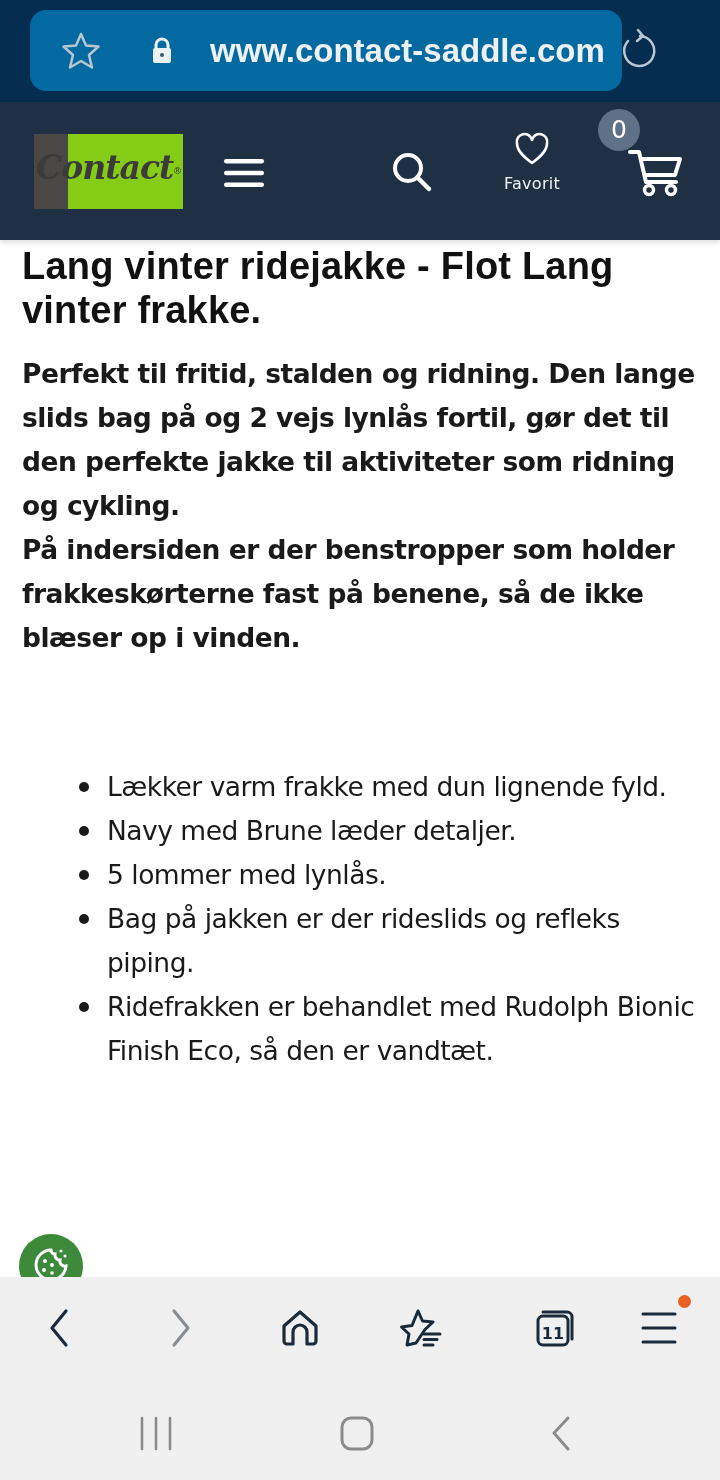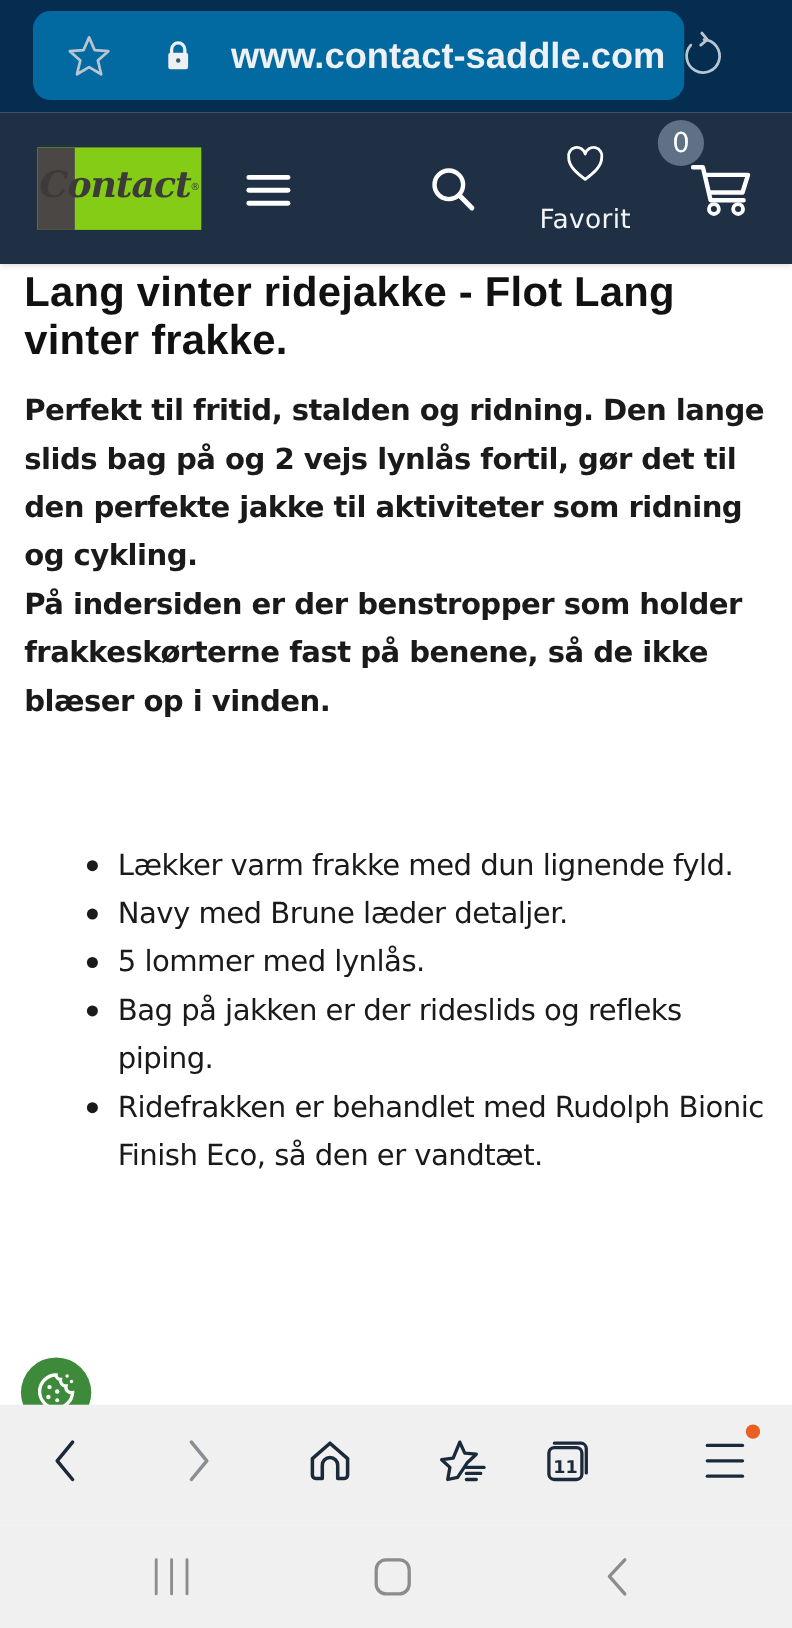--- a/index.html
+++ b/index.html
@@ -43,21 +43,21 @@
   }
   .logo-reg {
     position: absolute; right: 1px; top: 32px; font-size: 9px; color: #3d3b3a;
     font-family: "DejaVu Sans", sans-serif;
   }
   .hamburger { position: absolute; left: 222px; top: 54px; width: 44px; height: 34px; }
   .header-search { position: absolute; left: 390px; top: 48px; width: 44px; height: 44px; }
   .fav-wrap { position: absolute; left: 480px; top: 30px; width: 104px; height: 80px; text-align: center; }
   .fav-icon { display: block; margin: 0 auto; width: 36px; height: 34px; }
   .fav-label {
-    display: block; margin-top: 19px; font-size: 24px; color: #f2f4f7;
+    display: block; margin-top: 8px; font-size: 16px; color: #f2f4f7;
     font-family: "DejaVu Sans", sans-serif; letter-spacing: 0.3px;
   }
   .cart-badge {
     position: absolute; left: 598px; top: 7px; width: 42px; height: 42px;
     border-radius: 50%; background: #5f7186; color: #ffffff;
     font-size: 25px; line-height: 42px; text-align: center;
     font-family: "DejaVu Sans", sans-serif;
   }
   .cart-icon { position: absolute; left: 628px; top: 44px; width: 56px; height: 52px; }
 
@@ -199,21 +199,21 @@
     </svg>
   </div>
   <div class="tb-btn" style="left:395px;">
     <svg width="44" height="42" viewBox="0 0 44 42">
       <path d="M20 4 L24.5 14 L35 15 L27 22.5 L18 36 L9 38 L11 27 L3.5 20 L14 18.5 Z" fill="none" stroke="#1a2a3a" stroke-width="3" stroke-linejoin="round"></path>
       <line x1="26" y1="27" x2="42" y2="27" stroke="#1a2a3a" stroke-width="3" stroke-linecap="round"></line>
       <line x1="26" y1="32.5" x2="39" y2="32.5" stroke="#1a2a3a" stroke-width="3" stroke-linecap="round"></line>
       <line x1="26" y1="38" x2="35" y2="38" stroke="#1a2a3a" stroke-width="3" stroke-linecap="round"></line>
     </svg>
   </div>
-  <div class="tb-btn" style="left:491px;">
+  <div class="tb-btn" style="left:530px;">
     <svg width="44" height="44" viewBox="0 0 44 44">
       <path d="M10 6 H34 a5 5 0 0 1 5 5 V33" fill="none" stroke="#1a2a3a" stroke-width="3" stroke-linecap="round"></path>
       <rect x="5" y="10" width="30" height="29" rx="5" fill="none" stroke="#1a2a3a" stroke-width="3"></rect>
       <text x="20" y="33" text-anchor="middle" font-family="DejaVu Sans, sans-serif" font-weight="bold" font-size="16" fill="#1a2a3a">11</text>
     </svg>
   </div>
   <div class="tb-btn" style="left:634px;">
     <svg width="40" height="40" viewBox="0 0 40 40">
       <line x1="4" y1="6" x2="36" y2="6" stroke="#1a2a3a" stroke-width="3" stroke-linecap="round"></line>
       <line x1="4" y1="20" x2="36" y2="20" stroke="#1a2a3a" stroke-width="3" stroke-linecap="round"></line>

